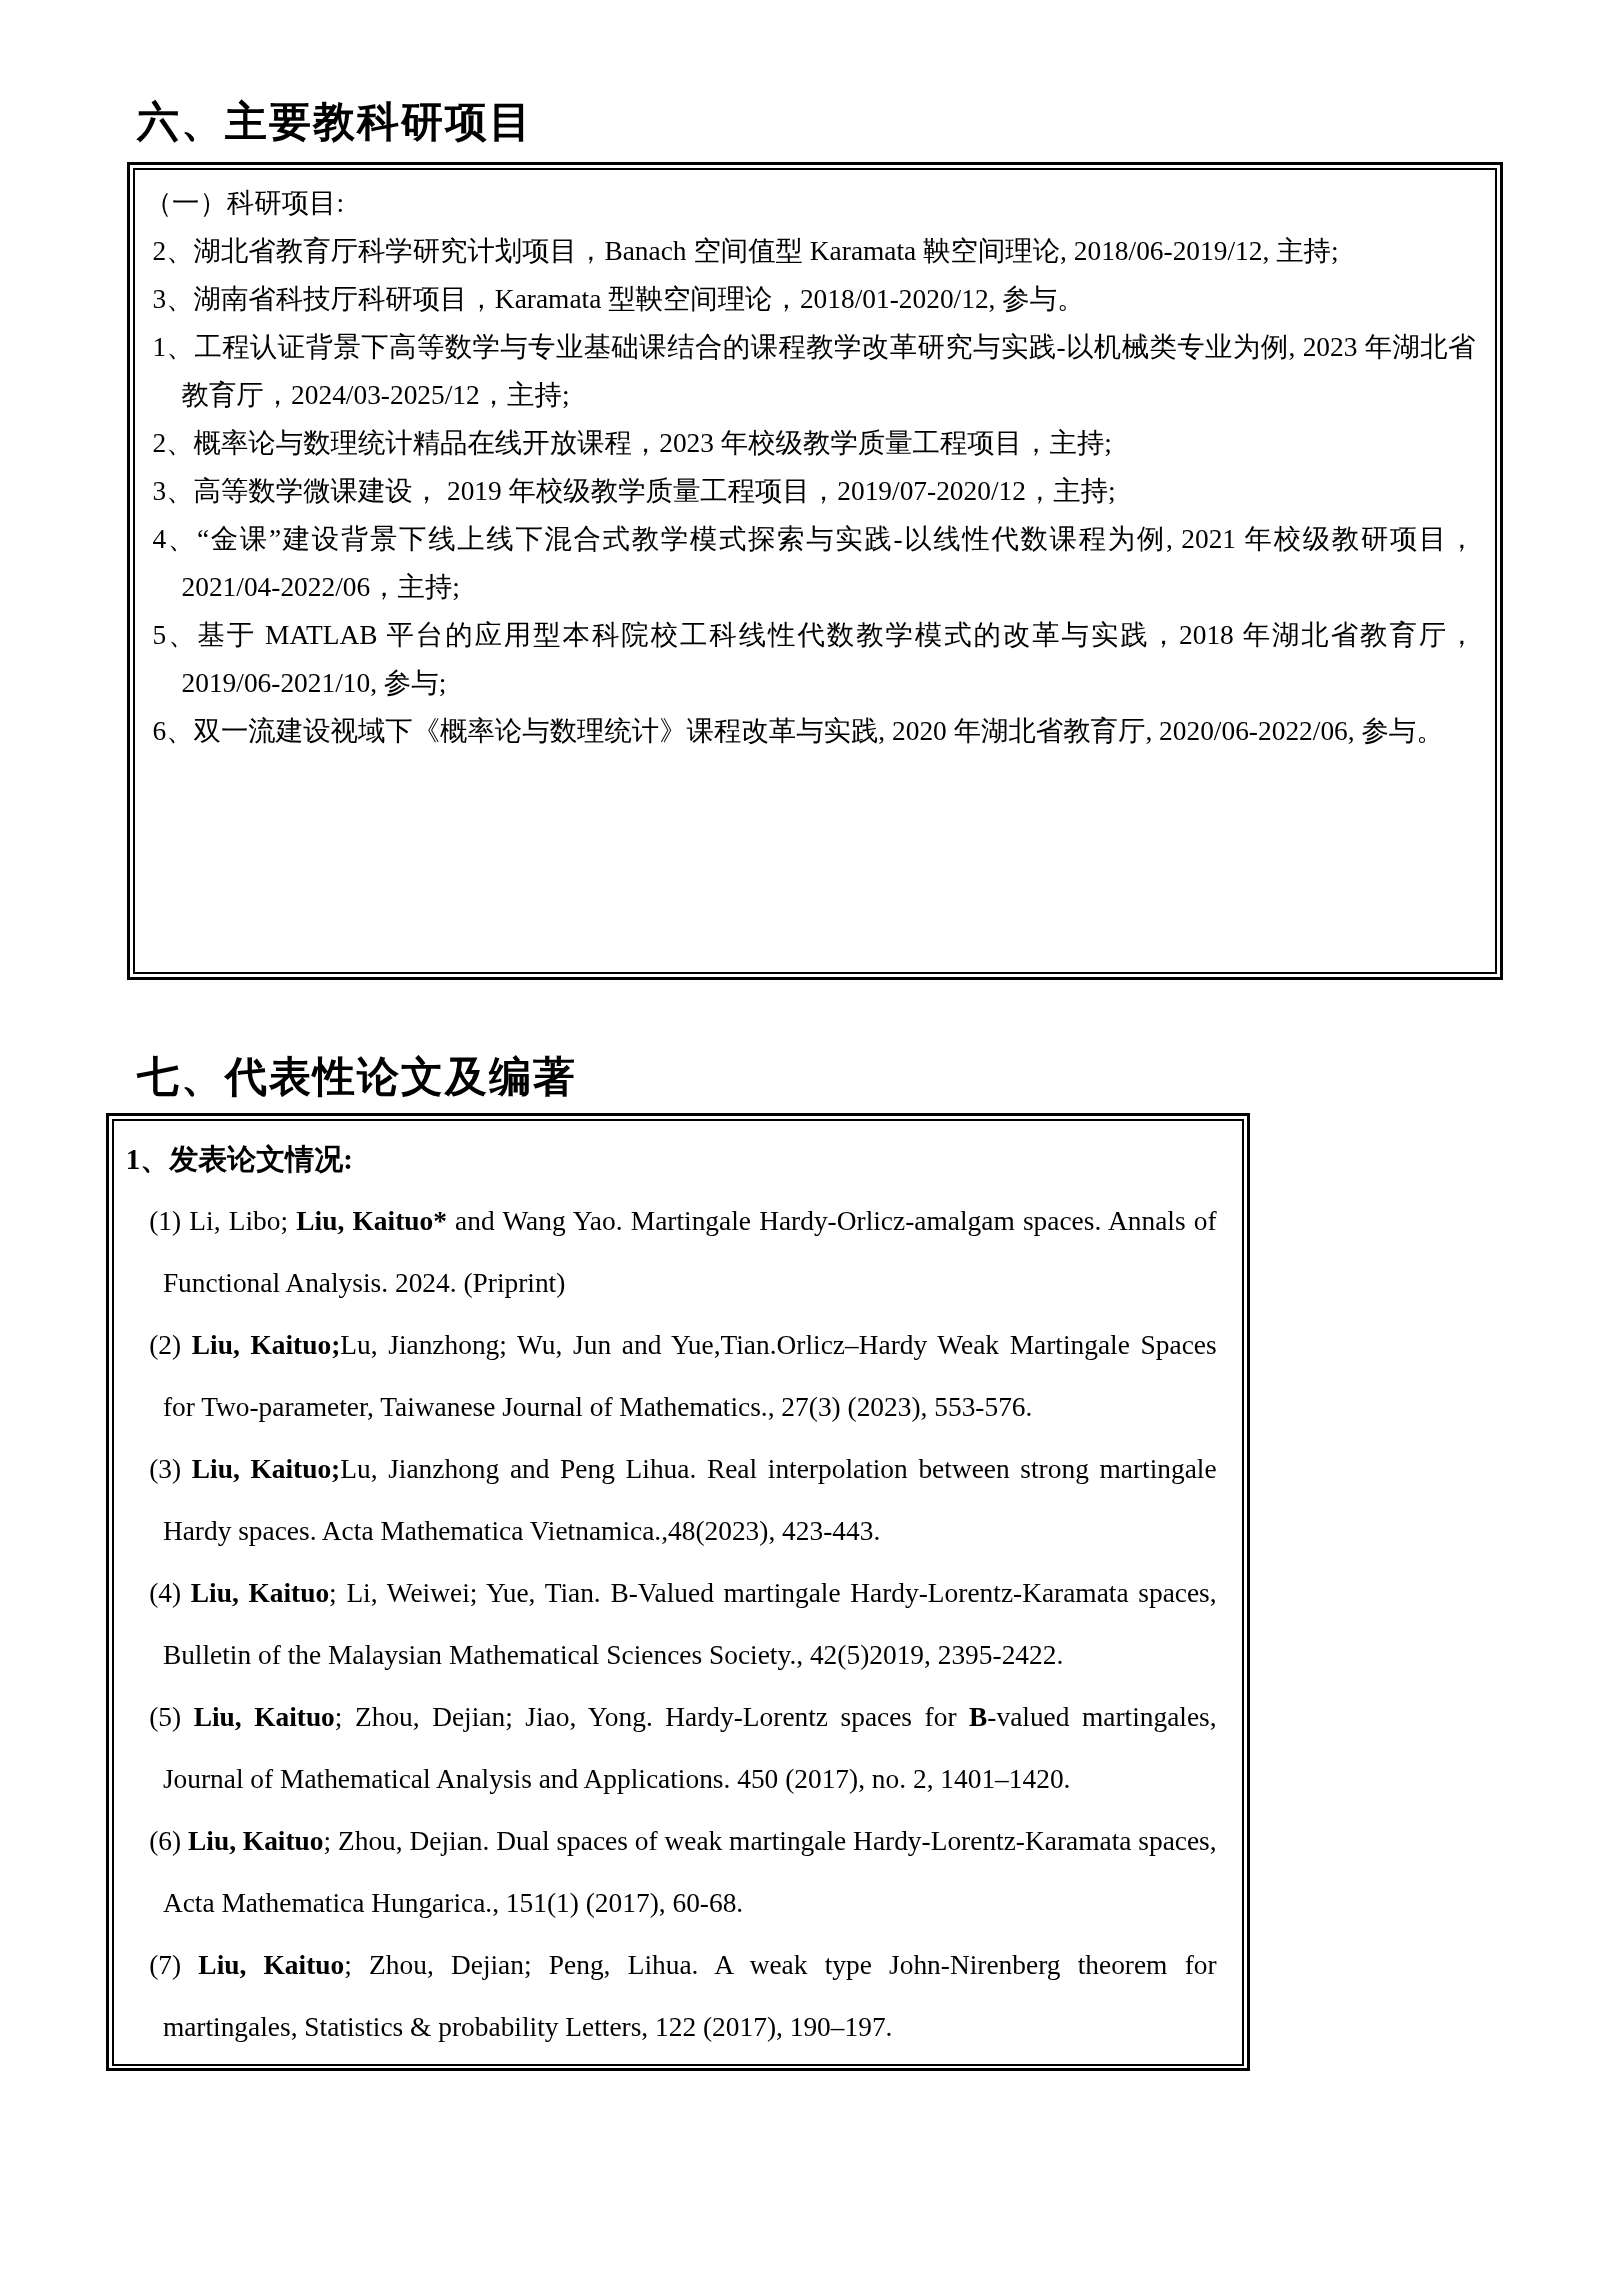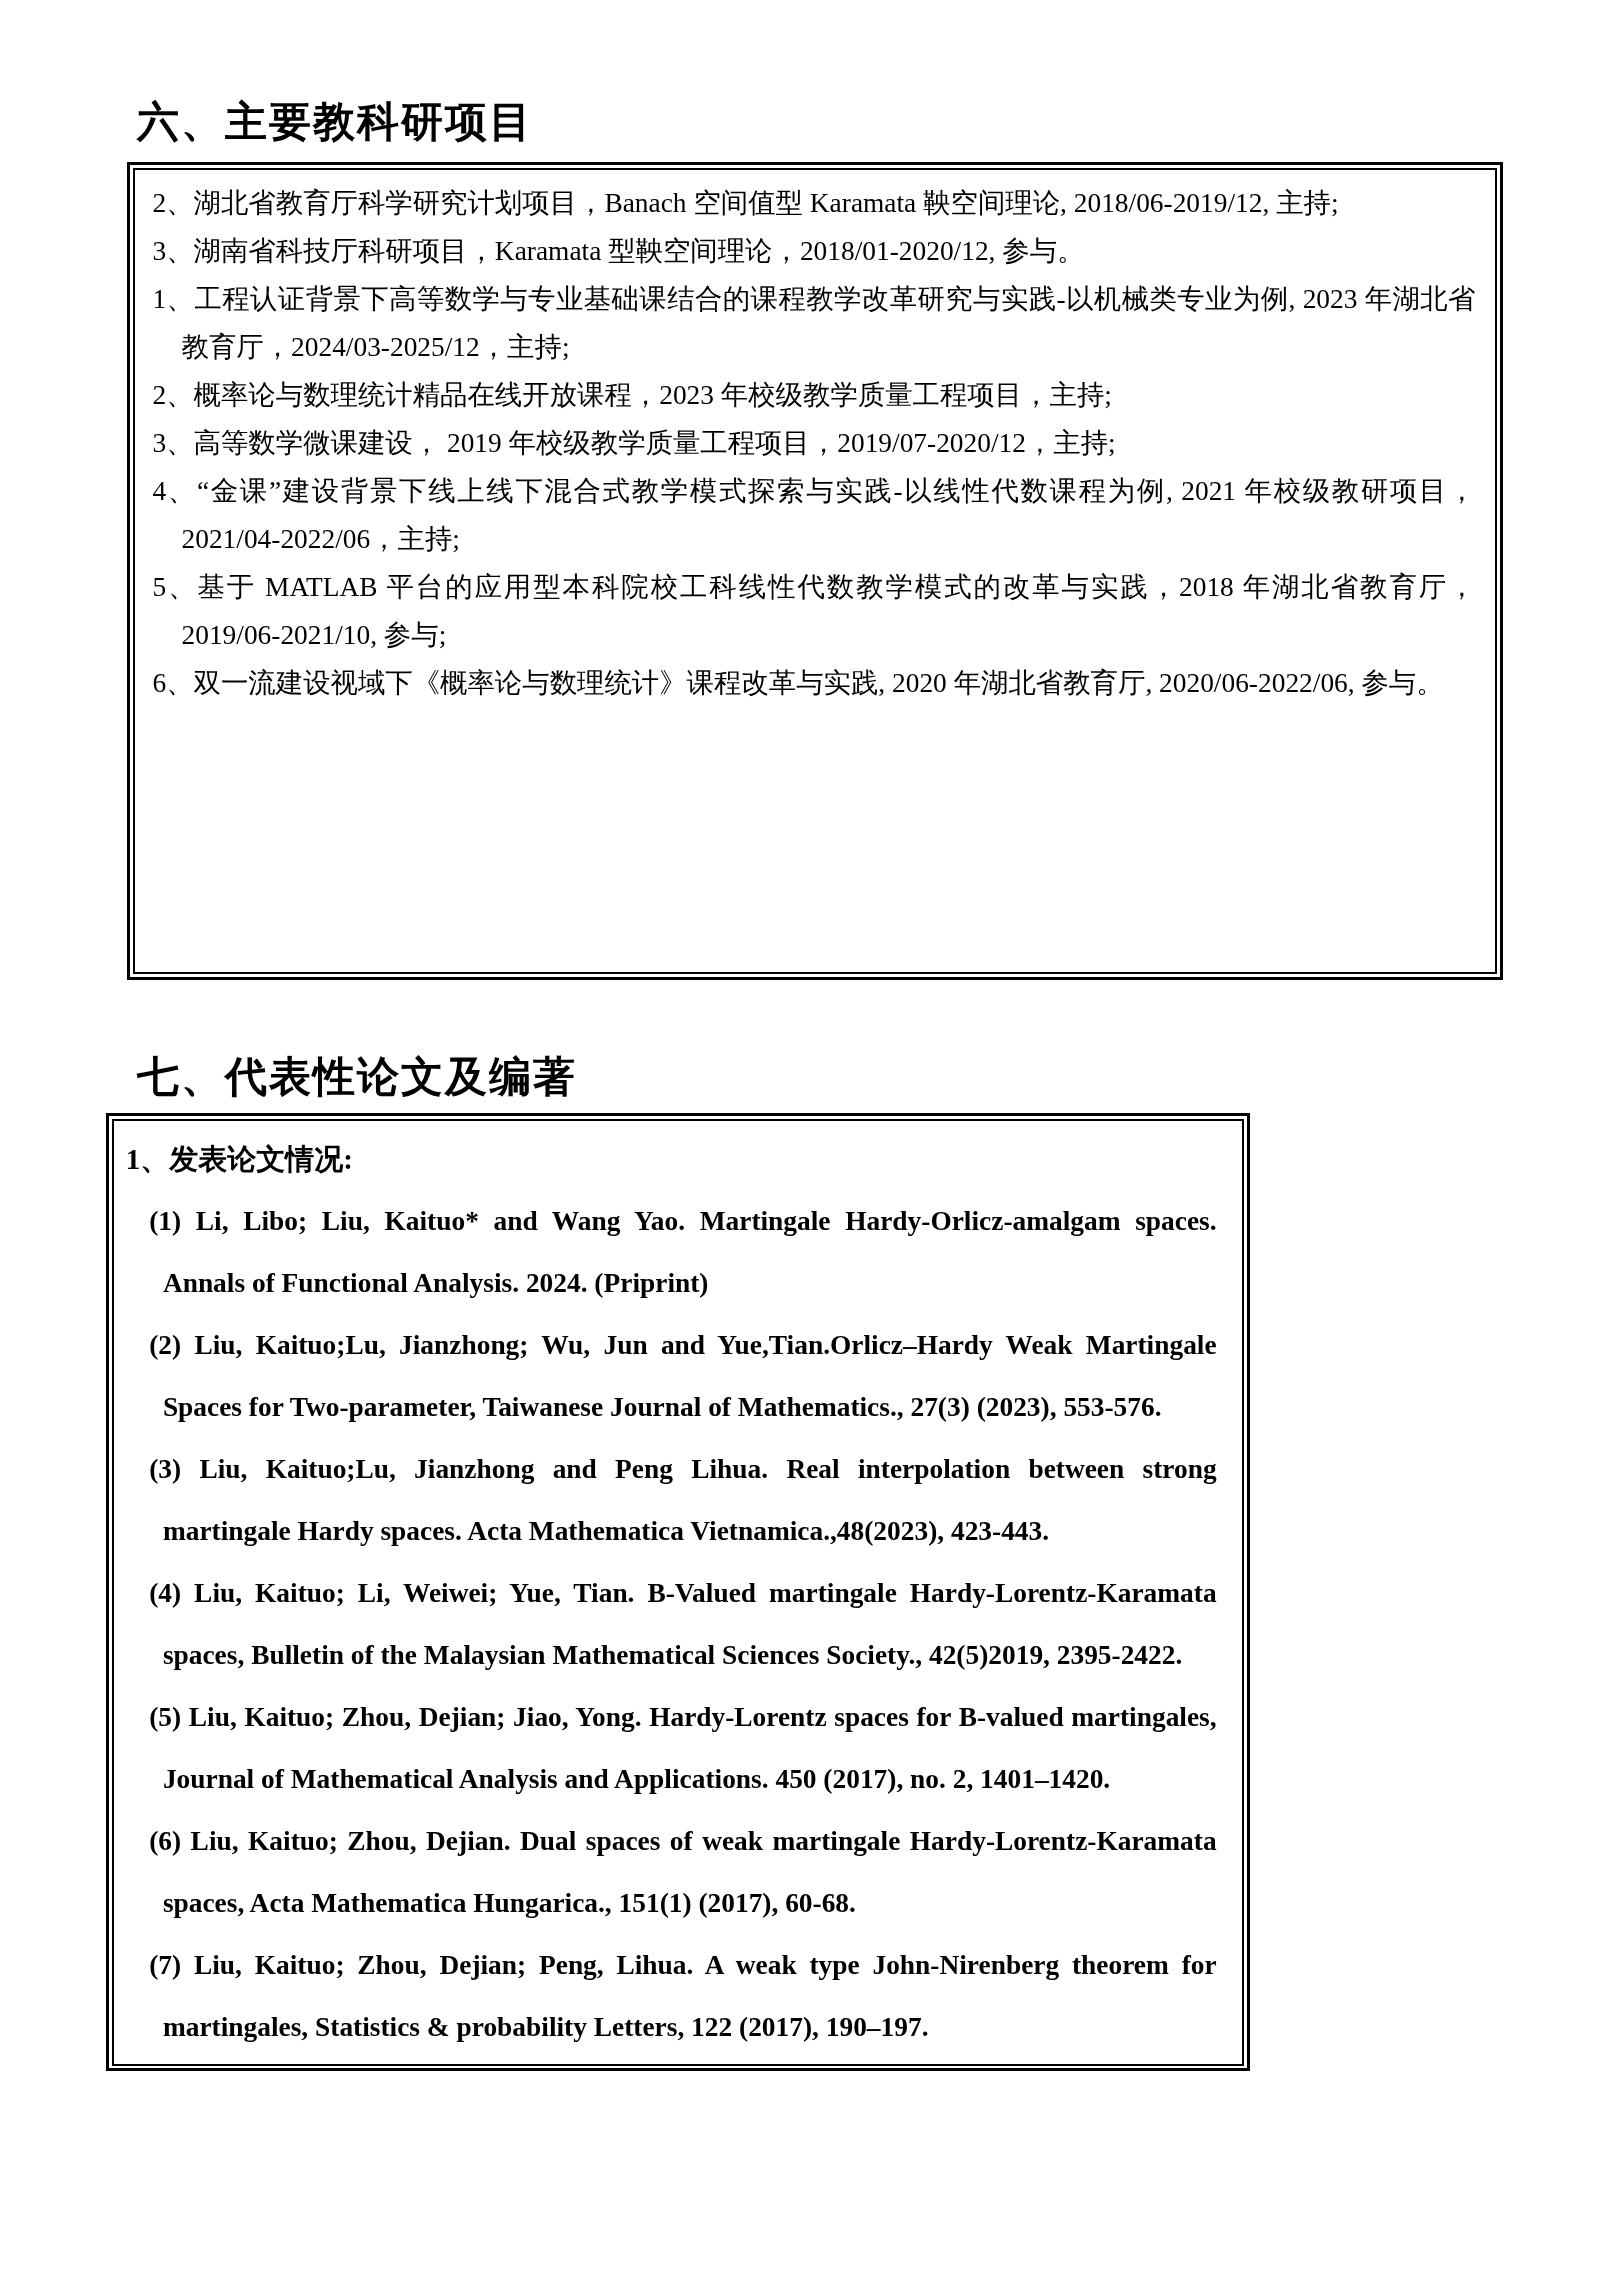--- a/index.html
+++ b/index.html
@@ -60,30 +60,31 @@
     white-space: nowrap;
   }
   .pub-item {
     font-size: 27.4px;
     line-height: 62px;
     margin-left: 23.5px;
     padding-left: 13.7px;
     text-indent: -13.7px;
     text-align: justify;
   }
-  .pub-item span { font-weight: bold; }
+  .pub-item span { font-weight: normal; }
   .pub-item span.b { font-weight: bold; }
 </style>
 </head>
 <body>
 
 <div class="heading" id="section6-heading">六、主要教科研项目</div>
 
 <div class="dbox" id="section6-box">
   <div class="dbox-inner">
+    <p class="sec-title">（一）科研项目:</p>
     <p class="proj-item">2、湖北省教育厅科学研究计划项目，Banach 空间值型 Karamata 鞅空间理论, 2018/06-2019/12, 主持;</p>
     <p class="proj-item">3、湖南省科技厅科研项目，Karamata 型鞅空间理论，2018/01-2020/12, 参与。</p>
 
     <p class="proj-item">1、工程认证背景下高等数学与专业基础课结合的课程教学改革研究与实践-以机械类专业为例, 2023 年湖北省教育厅，2024/03-2025/12，主持;</p>
     <p class="proj-item">2、概率论与数理统计精品在线开放课程，2023 年校级教学质量工程项目，主持;</p>
     <p class="proj-item">3、高等数学微课建设， 2019 年校级教学质量工程项目，2019/07-2020/12，主持;</p>
     <p class="proj-item">4、“金课”建设背景下线上线下混合式教学模式探索与实践-以线性代数课程为例, 2021 年校级教研项目， 2021/04-2022/06，主持;</p>
     <p class="proj-item">5、基于 MATLAB 平台的应用型本科院校工科线性代数教学模式的改革与实践，2018 年湖北省教育厅， 2019/06-2021/10, 参与;</p>
     <p class="proj-item">6、双一流建设视域下《概率论与数理统计》课程改革与实践, 2020 年湖北省教育厅, 2020/06-2022/06, 参与。</p>
   </div>

